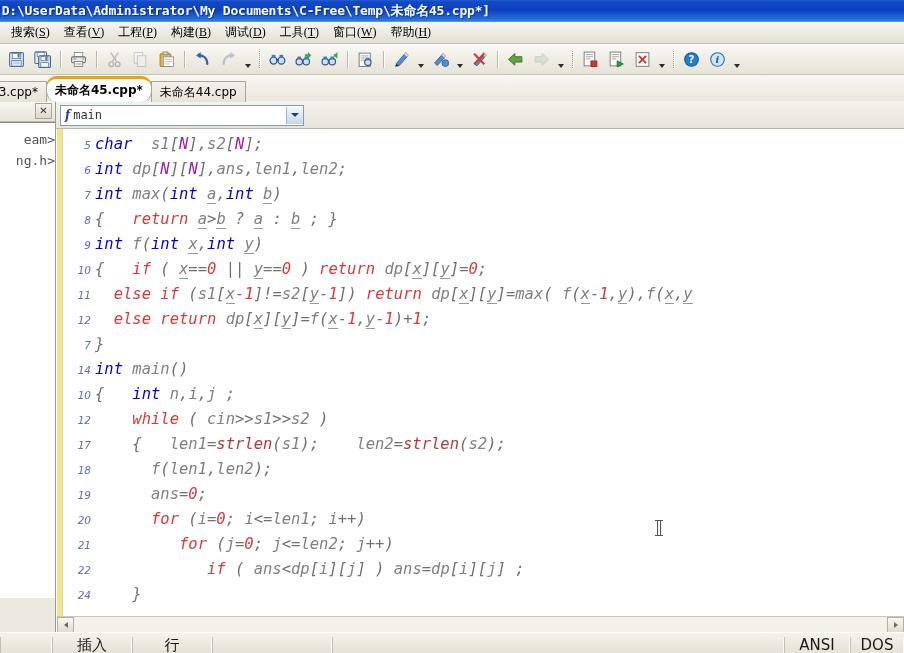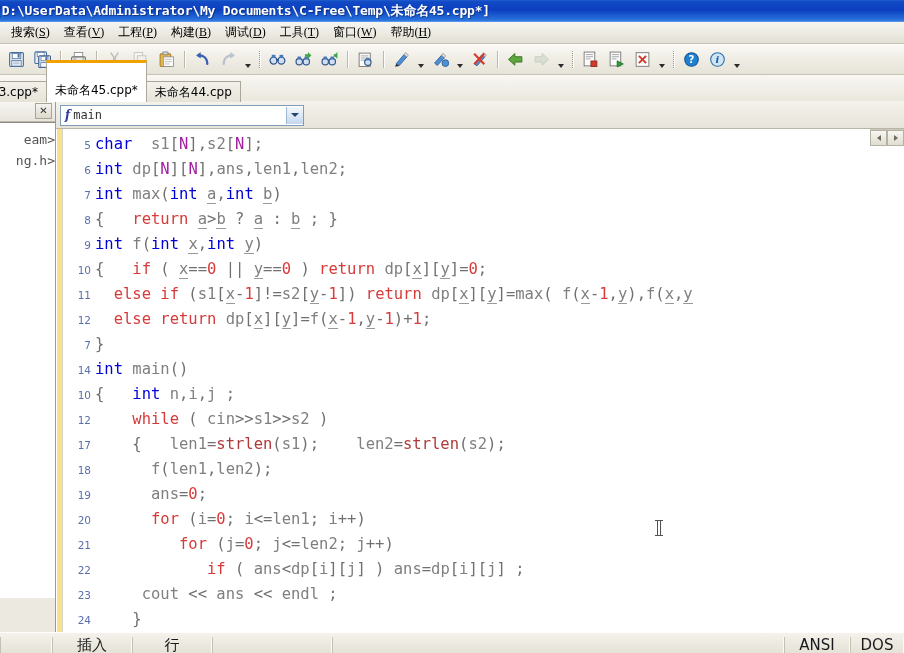--- a/index.html
+++ b/index.html
@@ -121,24 +121,25 @@
     position: relative;
     top: 1px;
   }
   .tab.partial {
     margin-left: -30px;
   }
   .tab.active {
     background: #ffffff;
     height: 23px;
     border-top: 3px solid #f0a202;
-    padding-top: 16px;
+    padding-top: 0;
     z-index: 4;
-    font-weight: normal;
+    font-weight: bold;
     top: 1px;
+    border-radius: 11px;
   }
   .tabstrip .fill {
     flex: 1; height: 100%;
     background: linear-gradient(to bottom,#f8f7f3,#eae7dd);
   }
 
   
   .bodyrow { flex: 1; display: flex; min-height: 0; background:#d6d2ca; }
 
   .leftpanel {
@@ -234,22 +235,23 @@
     display:block;
   }
   .comborow .rest { flex:1; }
 
   
   .codearea {
     flex: 1;
     background: #ffffff;
     position: relative;
     overflow: hidden;
-    display: flex; flex-direction: row;
+    display: flex; flex-direction: column;
     border-left: 1px solid #ffffff;
+    font-style: italic;
   }
   .codeinner {
     position: relative;
     flex: 1;
     overflow: hidden;
     padding-top: 3px;
   }
   .ybar {
     position: absolute;
     left: 0px; top: 0; bottom: 0;
@@ -653,21 +655,20 @@
             <div class="cline"><span class="ln">7</span><span class="pun">}</span></div>
             <div class="cline"><span class="ln">14</span><span class="kw">int</span><span class="pun"> </span><span class="id">main</span><span class="pun">()</span></div>
             <div class="cline"><span class="ln">10</span><span class="pun">{</span><span class="pun">   </span><span class="kw">int</span><span class="pun"> </span><span class="id">n</span><span class="pun">,</span><span class="id">i</span><span class="pun">,</span><span class="id">j</span><span class="pun"> ;</span></div>
             <div class="cline"><span class="ln">12</span><span class="pun">    </span><span class="kw2">while</span><span class="pun"> ( </span><span class="id">cin</span><span class="pun">&gt;&gt;</span><span class="id">s1</span><span class="pun">&gt;&gt;</span><span class="id">s2</span><span class="pun"> )</span></div>
             <div class="cline"><span class="ln">17</span><span class="pun">    {</span><span class="pun">   </span><span class="id">len1</span><span class="pun">=</span><span class="fn">strlen</span><span class="pun">(</span><span class="id">s1</span><span class="pun">);</span><span class="pun">    </span><span class="id">len2</span><span class="pun">=</span><span class="fn">strlen</span><span class="pun">(</span><span class="id">s2</span><span class="pun">);</span></div>
             <div class="cline"><span class="ln">18</span><span class="pun">      </span><span class="id">f</span><span class="pun">(</span><span class="id">len1</span><span class="pun">,</span><span class="id">len2</span><span class="pun">);</span></div>
             <div class="cline"><span class="ln">19</span><span class="pun">      </span><span class="id">ans</span><span class="pun">=</span><span class="num">0</span><span class="pun">;</span></div>
             <div class="cline"><span class="ln">20</span><span class="pun">      </span><span class="kw2">for</span><span class="pun"> (</span><span class="id">i</span><span class="pun">=</span><span class="num">0</span><span class="pun">; </span><span class="id">i</span><span class="pun">&lt;=</span><span class="id">len1</span><span class="pun">; </span><span class="id">i</span><span class="pun">++)</span></div>
             <div class="cline"><span class="ln">21</span><span class="pun">         </span><span class="kw2">for</span><span class="pun"> (</span><span class="id">j</span><span class="pun">=</span><span class="num">0</span><span class="pun">; </span><span class="id">j</span><span class="pun">&lt;=</span><span class="id">len2</span><span class="pun">; </span><span class="id">j</span><span class="pun">++)</span></div>
             <div class="cline"><span class="ln">22</span><span class="pun">            </span><span class="kw2">if</span><span class="pun"> ( </span><span class="id">ans</span><span class="pun">&lt;</span><span class="id">dp</span><span class="pun">[</span><span class="id">i</span><span class="pun">]</span><span class="pun">[</span><span class="id">j</span><span class="pun">]</span><span class="pun"> ) </span><span class="id">ans</span><span class="pun">=</span><span class="id">dp</span><span class="pun">[</span><span class="id">i</span><span class="pun">]</span><span class="pun">[</span><span class="id">j</span><span class="pun">]</span><span class="pun"> ;</span></div>
-            <div class="cline"><span class="ln">23</span><span class="pun">     </span><span class="id">cout</span><span class="pun"> &lt;&lt; </span><span class="id">ans</span><span class="pun"> &lt;&lt; </span><span class="id">endl</span><span class="pun"> ;</span></div>
             <div class="cline"><span class="ln">24</span><span class="pun">    }</span></div>
           </div>
         <div class="hscroll">
           <div class="hs-btn l">
               <i></i>
             </div>
           <div class="hs-track"></div>
           <div class="hs-btn r">
               <i></i>
             </div>

